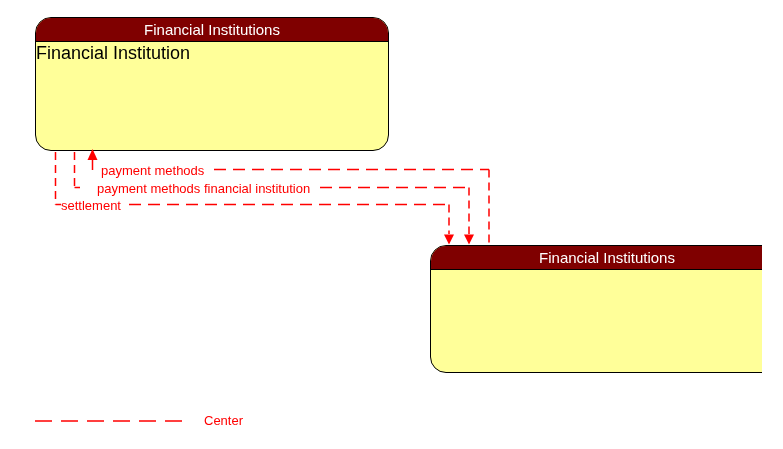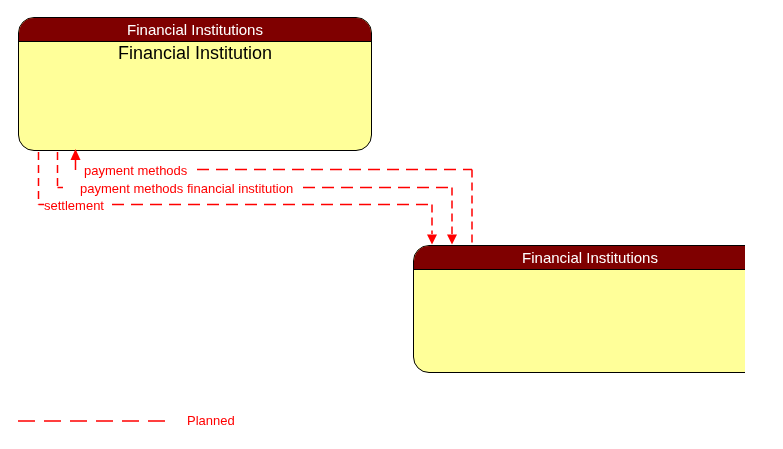--- a/index.html
+++ b/index.html
@@ -7,20 +7,21 @@
     padding: 0;
     background: #ffffff;
     font-family: "Liberation Sans", sans-serif;
   }
   .canvas {
     position: relative;
     width: 745px;
     height: 449px;
     background: #ffffff;
     overflow: hidden;
+    margin-left: 17px;
   }
   .entity-box {
     position: absolute;
     border: 1.5px solid #000000;
     border-radius: 16px;
     overflow: hidden;
     background: #FFFF99;
     box-sizing: border-box;
   }
   .entity-box.box1 { left: 18px; top: 17px; width: 354px; height: 134px; }
@@ -29,21 +30,21 @@
     background: #7F0000;
     color: #ffffff;
     border-bottom: 1.5px solid #000000;
     text-align: center;
     font-size: 15px;
     line-height: 23px;
     height: 23px;
   }
   .entity-title {
     color: #000000;
-    text-align: center;
+    text-align: left;
     font-size: 18px;
     padding-top: 1px;
   }
   svg.connector-layer {
     position: absolute;
     left: 0;
     top: 0;
     pointer-events: none;
   }
   .flow-label {
@@ -103,15 +104,15 @@
       <polygon points="75.5,149 70.5,160 80.5,160"></polygon>
       <polygon points="452,244.5 447,234.5 457,234.5"></polygon>
       <polygon points="432,244.5 427,234.5 437,234.5"></polygon>
     </g>
   </svg>
 
   <div class="flow-label label-payment-request">payment methods</div>
   <div class="flow-label label-payment-methods">payment methods financial institution</div>
   <div class="flow-label label-settlement">settlement</div>
 
-  <div class="legend-label">Planned</div>
+  <div class="legend-label">Center</div>
 
 </div>
 
 </body></html>

